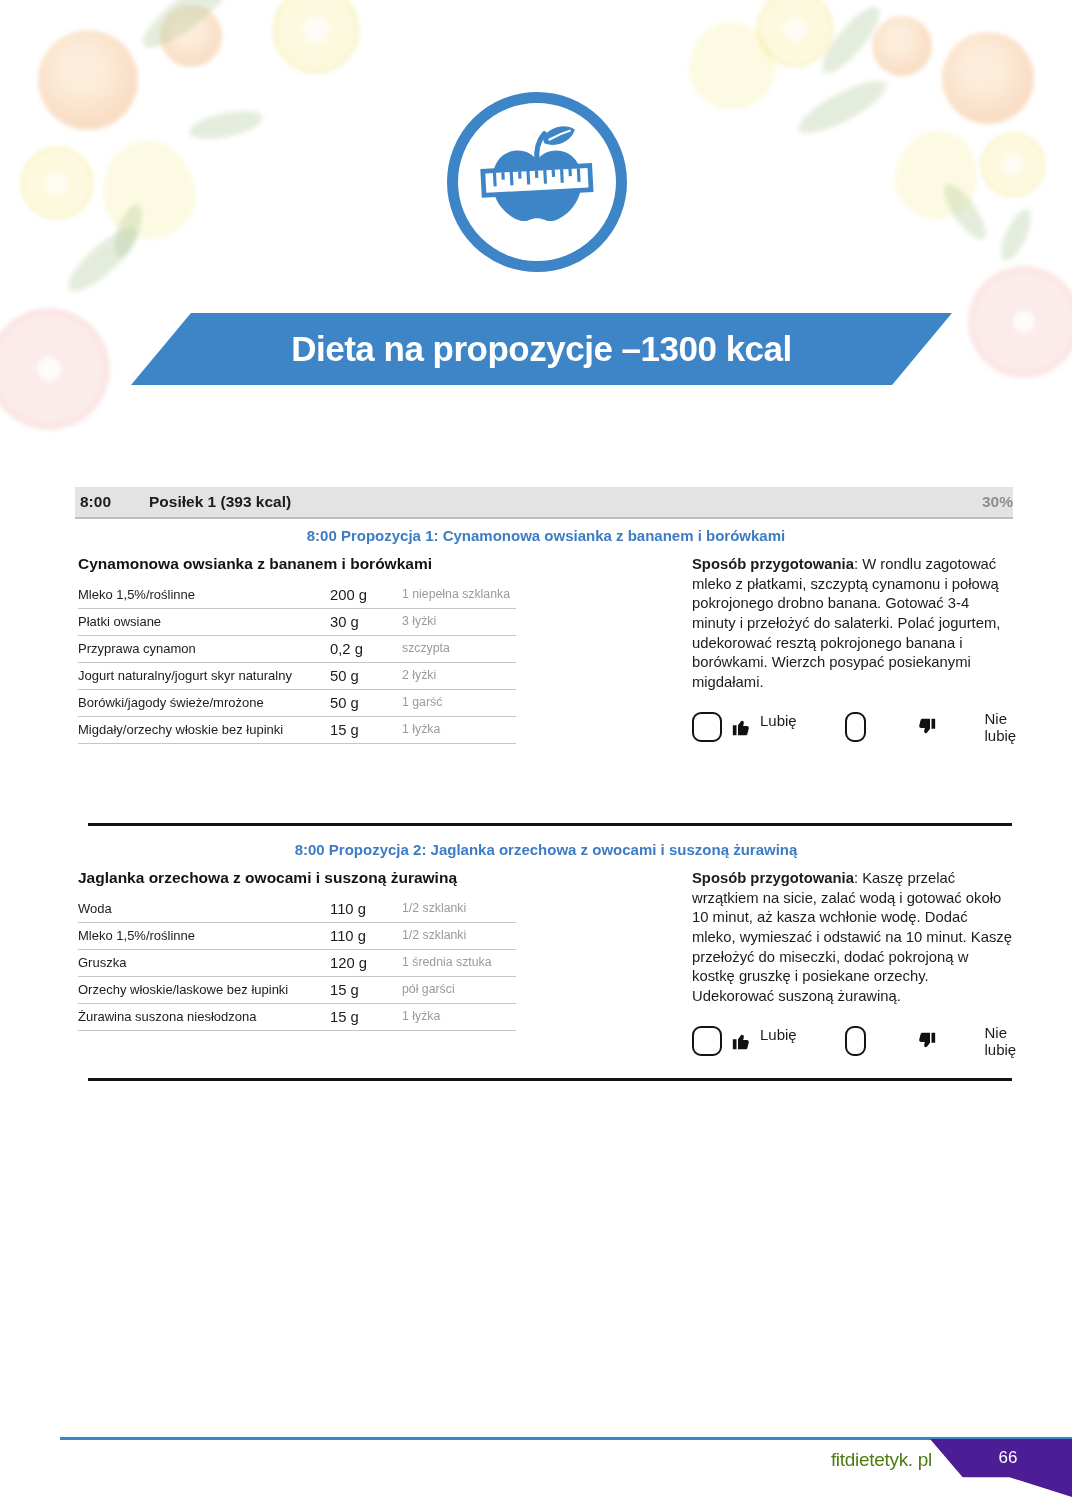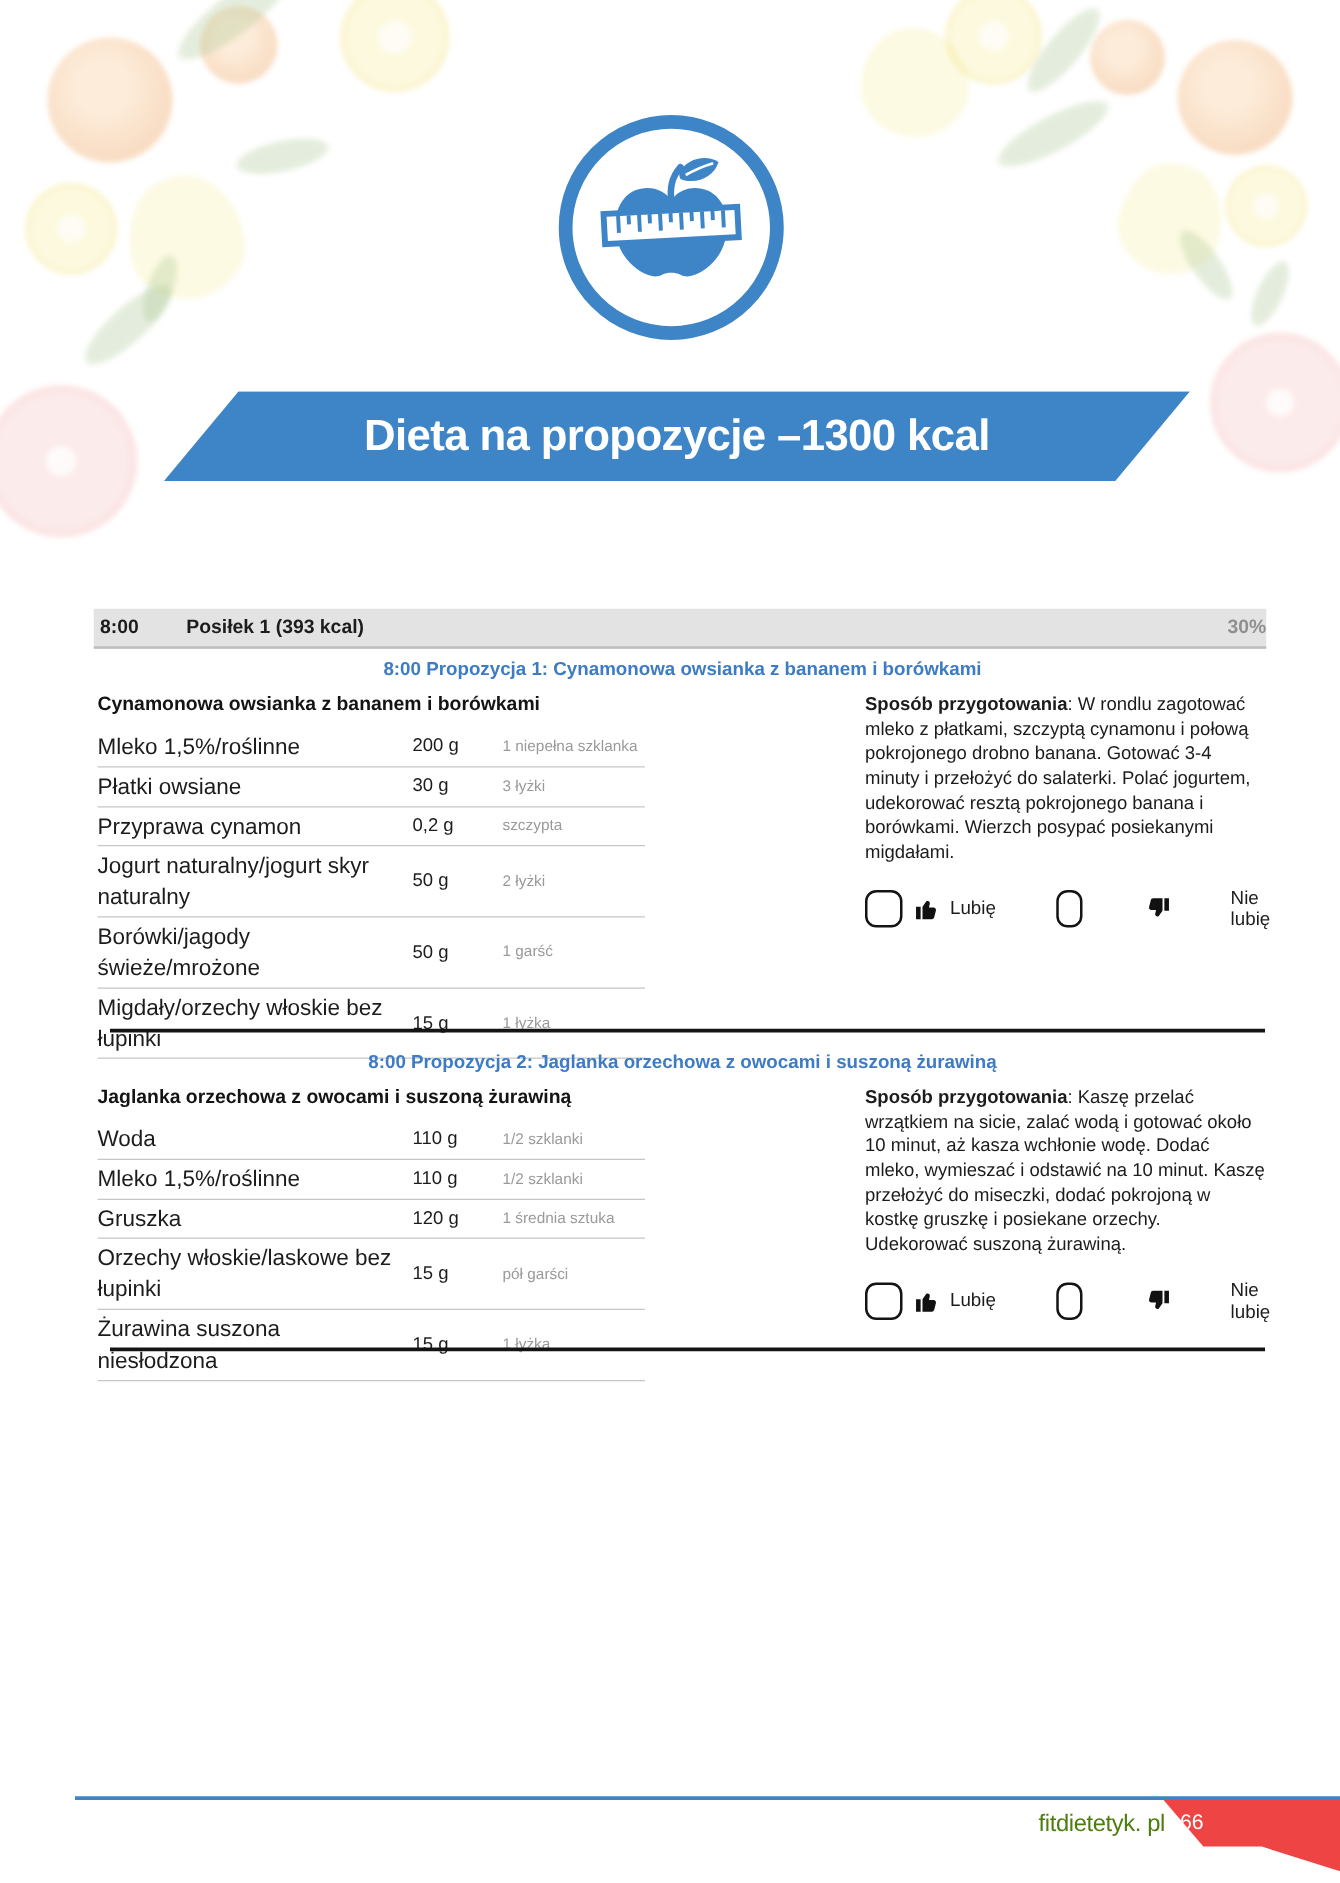--- a/index.html
+++ b/index.html
@@ -37,43 +37,43 @@
   .proposal{position:absolute;left:78px;width:936px;z-index:4;}
   .proposal-1{top:526px;}
   .proposal-2{top:840px;}
   .prop-heading{text-align:center;color:#3d7cc4;font-weight:bold;font-size:15px;line-height:20px;margin-bottom:9px;}
   .prop-cols{display:flex;justify-content:space-between;align-items:flex-start;}
   .col-left{width:438px;}
   .col-right{width:322px;margin-right:0px;}
   .recipe-title{font-size:15.5px;font-weight:bold;margin:0 0 9px 0;color:#141414;}
   .ing-table{width:438px;}
   .ing-row{display:flex;align-items:center;border-bottom:1px solid #c6c6c6;padding:3px 0;min-height:20px;}
-  .ing-name{width:252px;font-size:18px;line-height:1.38;padding-right:6px;box-sizing:border-box;}
+  .ing-name{width:252px;font-size:13px;line-height:1.38;padding-right:6px;box-sizing:border-box;}
   .ing-amount{width:72px;font-size:14.8px;}
   .ing-measure{width:110px;font-size:12.3px;color:#9a9a9a;line-height:1.25;}
   .prep{margin:0;font-size:14.8px;line-height:1.33;color:#1c1c1c;}
   .prep b{font-weight:bold;}
   .like-row{display:flex;align-items:center;margin-top:17px;}
-  .like-group{display:flex;align-items:center;}
+  .like-group{display:flex;}
   .dislike-group{display:flex;align-items:center;margin-left:48px;gap:40px;}
   .checkbox{width:26px;height:26px;border:2.5px solid #141414;border-radius:9px;background:#fff;cursor:pointer;}
   .thumb{margin-left:10px;display:flex;align-items:center;}
   .thumb svg{width:20px;height:20px;fill:#111;}
   .like-label{margin-left:8px;font-size:15px;color:#1c1c1c;}
 
   .divider{position:absolute;left:88px;width:924px;height:2.5px;background:#141414;z-index:4;}
   .divider-1{top:823px;}
   .divider-2{top:1078px;}
 
   
   .footer-line{position:absolute;left:60px;top:1437px;width:1012px;height:2.5px;background:#3d85c6;z-index:4;}
   .footer-site{position:absolute;top:1449px;right:140px;font-size:19px;color:#4d7c0f;letter-spacing:-0.3px;z-index:4;}
-  .page-badge{position:absolute;top:1439px;right:0;width:142px;height:58px;background:#ef4444;z-index:5;
+  .page-badge{position:absolute;top:1439px;right:0;width:142px;height:58px;background:#4c1d95;z-index:5;
               clip-path:polygon(0 0, 100% 0, 100% 100%, 56% 66%, 23% 66%);
-              display:flex;align-items:flex-start;justify-content:flex-start;}
+              display:flex;align-items:flex-start;justify-content:center;}
   .page-number{color:#fff;font-size:17px;margin-top:9px;margin-left:14px;}
 </style>
 </head>
 <body>
 
 <div class="page">
 
   <div>
     <div class="fruit orange" style="left:38px;top:30px;width:100px;height:100px;"></div>
     <div class="fruit orange" style="left:160px;top:5px;width:62px;height:62px;"></div>

